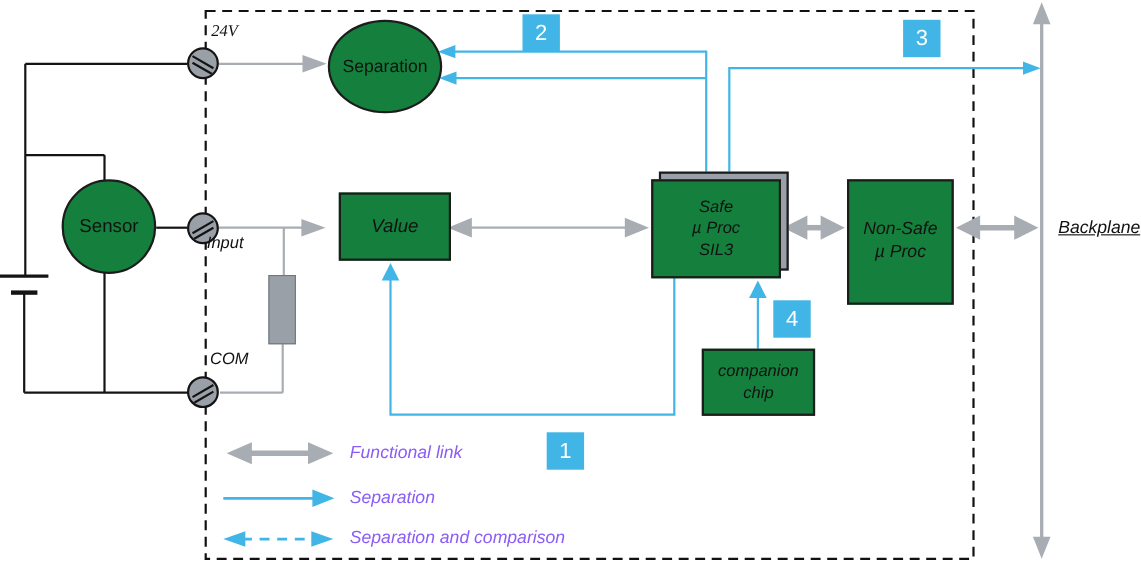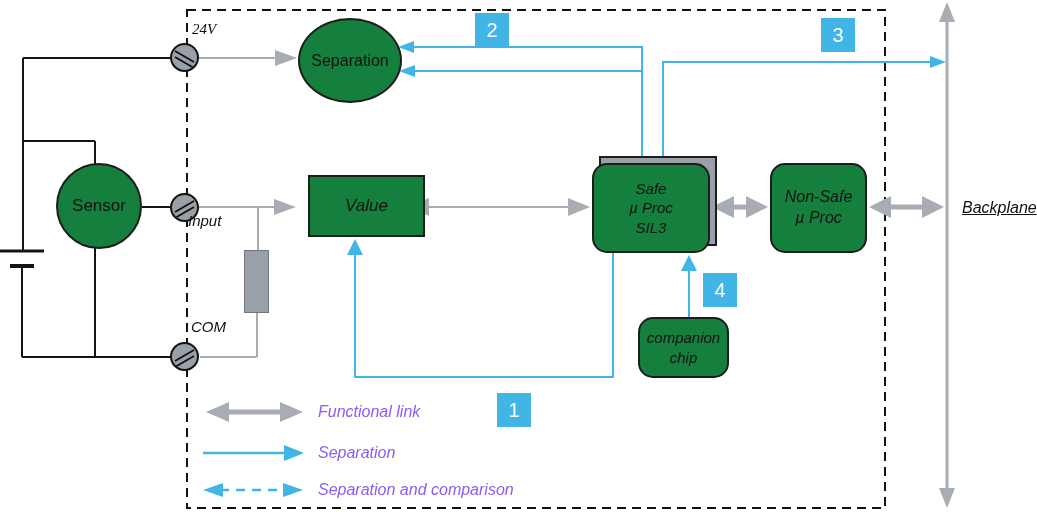--- a/index.html
+++ b/index.html
@@ -3,21 +3,21 @@
 <meta charset="utf-8">
 <style>
   html,body{margin:0;padding:0;background:#fff;}
   .stage{position:relative;width:1037px;height:517px;background:#ffffff;
          font-family:"Liberation Sans",sans-serif;color:#141414;overflow:hidden;}
   .stage svg.wires{position:absolute;left:0;top:0;z-index:1;}
   .block{position:absolute;z-index:2;background:#15803d;border:2px solid #1c1c1c;
          box-sizing:border-box;display:flex;align-items:center;justify-content:center;
          text-align:center;color:#111;}
   .it{font-style:italic;}
-  .pre{white-space:pre-line;line-height:1.3;border-radius:15px;}
+  .pre{white-space:pre-line;line-height:1.3;}
   .ellipse{border-radius:50%;}
   .shadowbox{position:absolute;z-index:2;background:#9aa0a7;border:2px solid #1c1c1c;box-sizing:border-box;}
   .terminal{position:absolute;z-index:3;width:29px;height:29px;border-radius:50%;
             background:#9aa0a7;border:2px solid #141414;box-sizing:border-box;overflow:hidden;}
   .lbl{position:absolute;z-index:4;font-style:italic;font-size:15px;color:#111;white-space:nowrap;}
   .callout{position:absolute;z-index:5;width:34px;height:34px;background:#41b6e6;color:#fff;
            display:flex;align-items:center;justify-content:center;font-size:20px;}
   .legend-label{position:absolute;z-index:4;font-style:italic;font-size:16px;color:#8b5cf6;white-space:nowrap;}
   .backplane-label{position:absolute;z-index:4;font-style:italic;font-size:16px;color:#111;text-decoration:underline;}
   .resistor{position:absolute;z-index:2;background:#9aa0a7;border:1px solid #70767c;box-sizing:border-box;}
@@ -118,37 +118,37 @@
   </svg>
 
   <div class="block ellipse" style="left:56px;top:163px;width:86px;height:86px;font-size:17px;text-align:center;">
     <span>Sensor</span>
   </div>
 
   <div class="block ellipse" style="left:298px;top:18px;width:104px;height:85px;font-size:16px;">
     <span>Separation</span>
   </div>
 
-  <div class="block it" style="left:308px;top:175px;width:117px;height:62px;font-size:17px;">
+  <div class="block it" style="left:308px;top:175px;width:102px;height:62px;font-size:17px;">
     <span>Value</span>
   </div>
 
   <div class="shadowbox" style="left:599px;top:156px;width:118px;height:90px;"></div>
   <div class="block it pre" style="left:592px;top:163px;width:118px;height:90px;font-size:15px;">
     <span>Safe
 µ Proc
 SIL3</span>
   </div>
 
-  <div class="block it pre" style="left:770px;top:163px;width:97px;height:90px;font-size:16px;">
+  <div class="block it pre" style="left:770px;top:163px;width:97px;height:114px;font-size:16px;">
     <span>Non-Safe
 µ Proc</span>
   </div>
 
-  <div class="block it pre" style="left:638px;top:317px;width:91px;height:61px;font-size:15px;">
+  <div class="block it pre" style="left:638px;top:317px;width:103px;height:61px;font-size:15px;">
     <span>companion
 chip</span>
   </div>
 
   <div class="resistor" style="left:244px;top:250px;width:25px;height:63px;"></div>
 
   <div class="terminal" style="left:170px;top:43px;">
     <svg width="25" height="25" viewBox="0 0 25 25">
       <path d="M3 6 L22 17 M3 12 L22 23" stroke="#141414" stroke-width="2" fill="none"></path>
     </svg>

